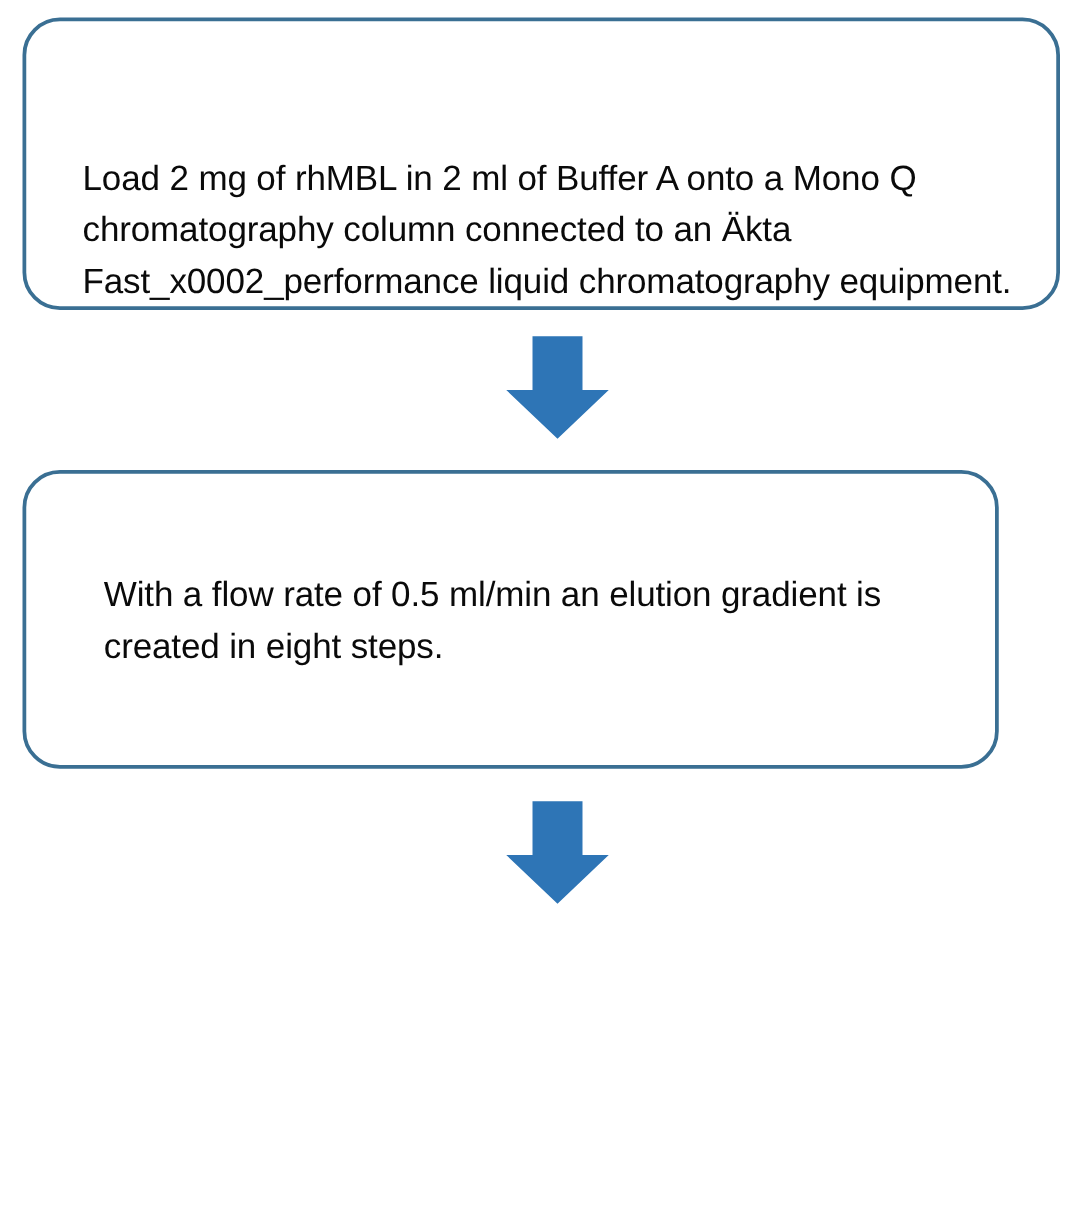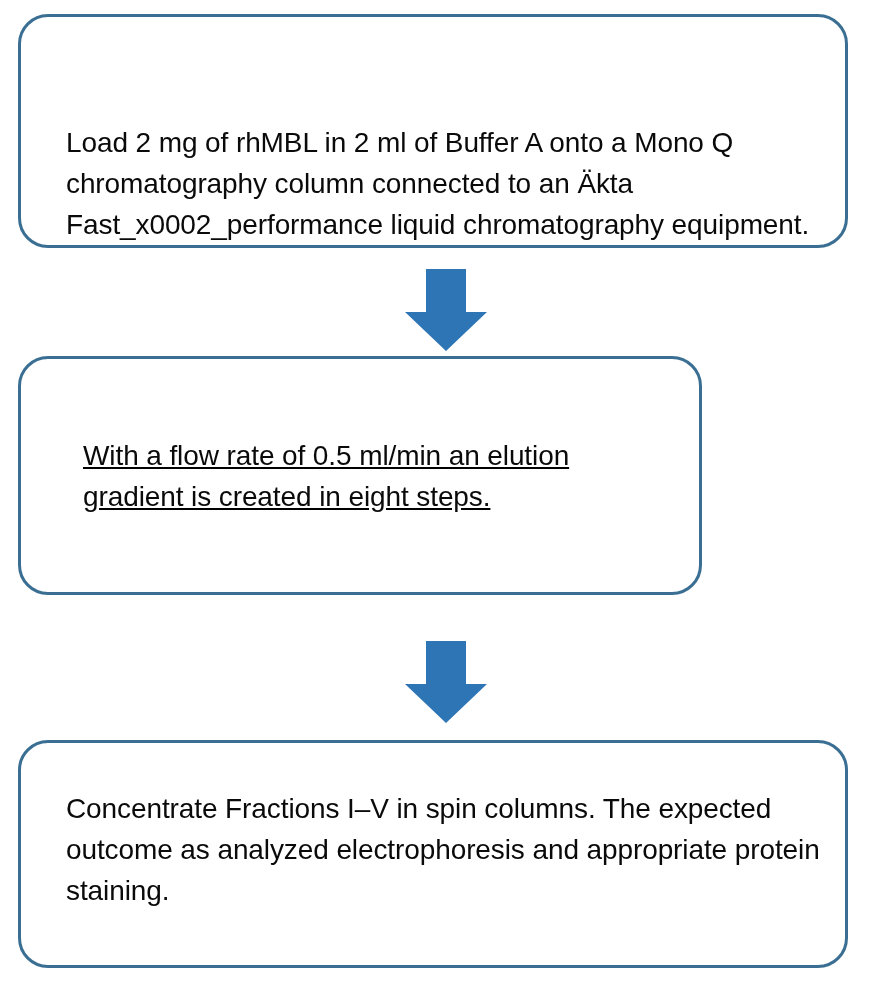--- a/index.html
+++ b/index.html
@@ -49,24 +49,23 @@
     width: 830px;
     height: 234px;
     justify-content: flex-end;
     padding-top: 29px;
   }
   #node-1 .node-text { padding-left: 45px; padding-right: 24px; }
 
   
   #node-2 {
     left: 18px;
-    top: 356px;
-    width: 684px;
+    top: 376px;
+    width: 781px;
     height: 239px;
-    text-decoration: underline;
   }
   #node-2 .node-text { padding-left: 62px; padding-right: 24px; }
 
   
   #node-3 {
     left: 18px;
     top: 740px;
     width: 830px;
     height: 228px;
     justify-content: flex-start;
@@ -103,17 +102,14 @@
   <div class="node" id="node-2" style="border-color: rgb(58, 111, 147); background: rgb(255, 255, 255);">
     <p class="node-text" style="color: rgb(10, 10, 10);">With a flow rate of 0.5 ml/min an elution gradient is created in eight steps.</p>
   </div>
 
   <div class="arrow" id="arrow-2">
     <svg viewBox="0 0 86 86" xmlns="http://www.w3.org/2000/svg" aria-hidden="true">
       <polygon points="23,2 63,2 63,45 84,45 43,84 2,45 23,45" fill="#2e75b6"></polygon>
     </svg>
   </div>
 
-  <div class="node" id="node-3" style="border-color: rgb(58, 111, 147); background: rgb(255, 255, 255);">
-    <p class="node-text" style="color: rgb(10, 10, 10);">Concentrate Fractions I–V in spin columns. The expected outcome as analyzed electrophoresis and appropriate protein staining.</p>
-  </div>
 
 </div>
 
 </body></html>

